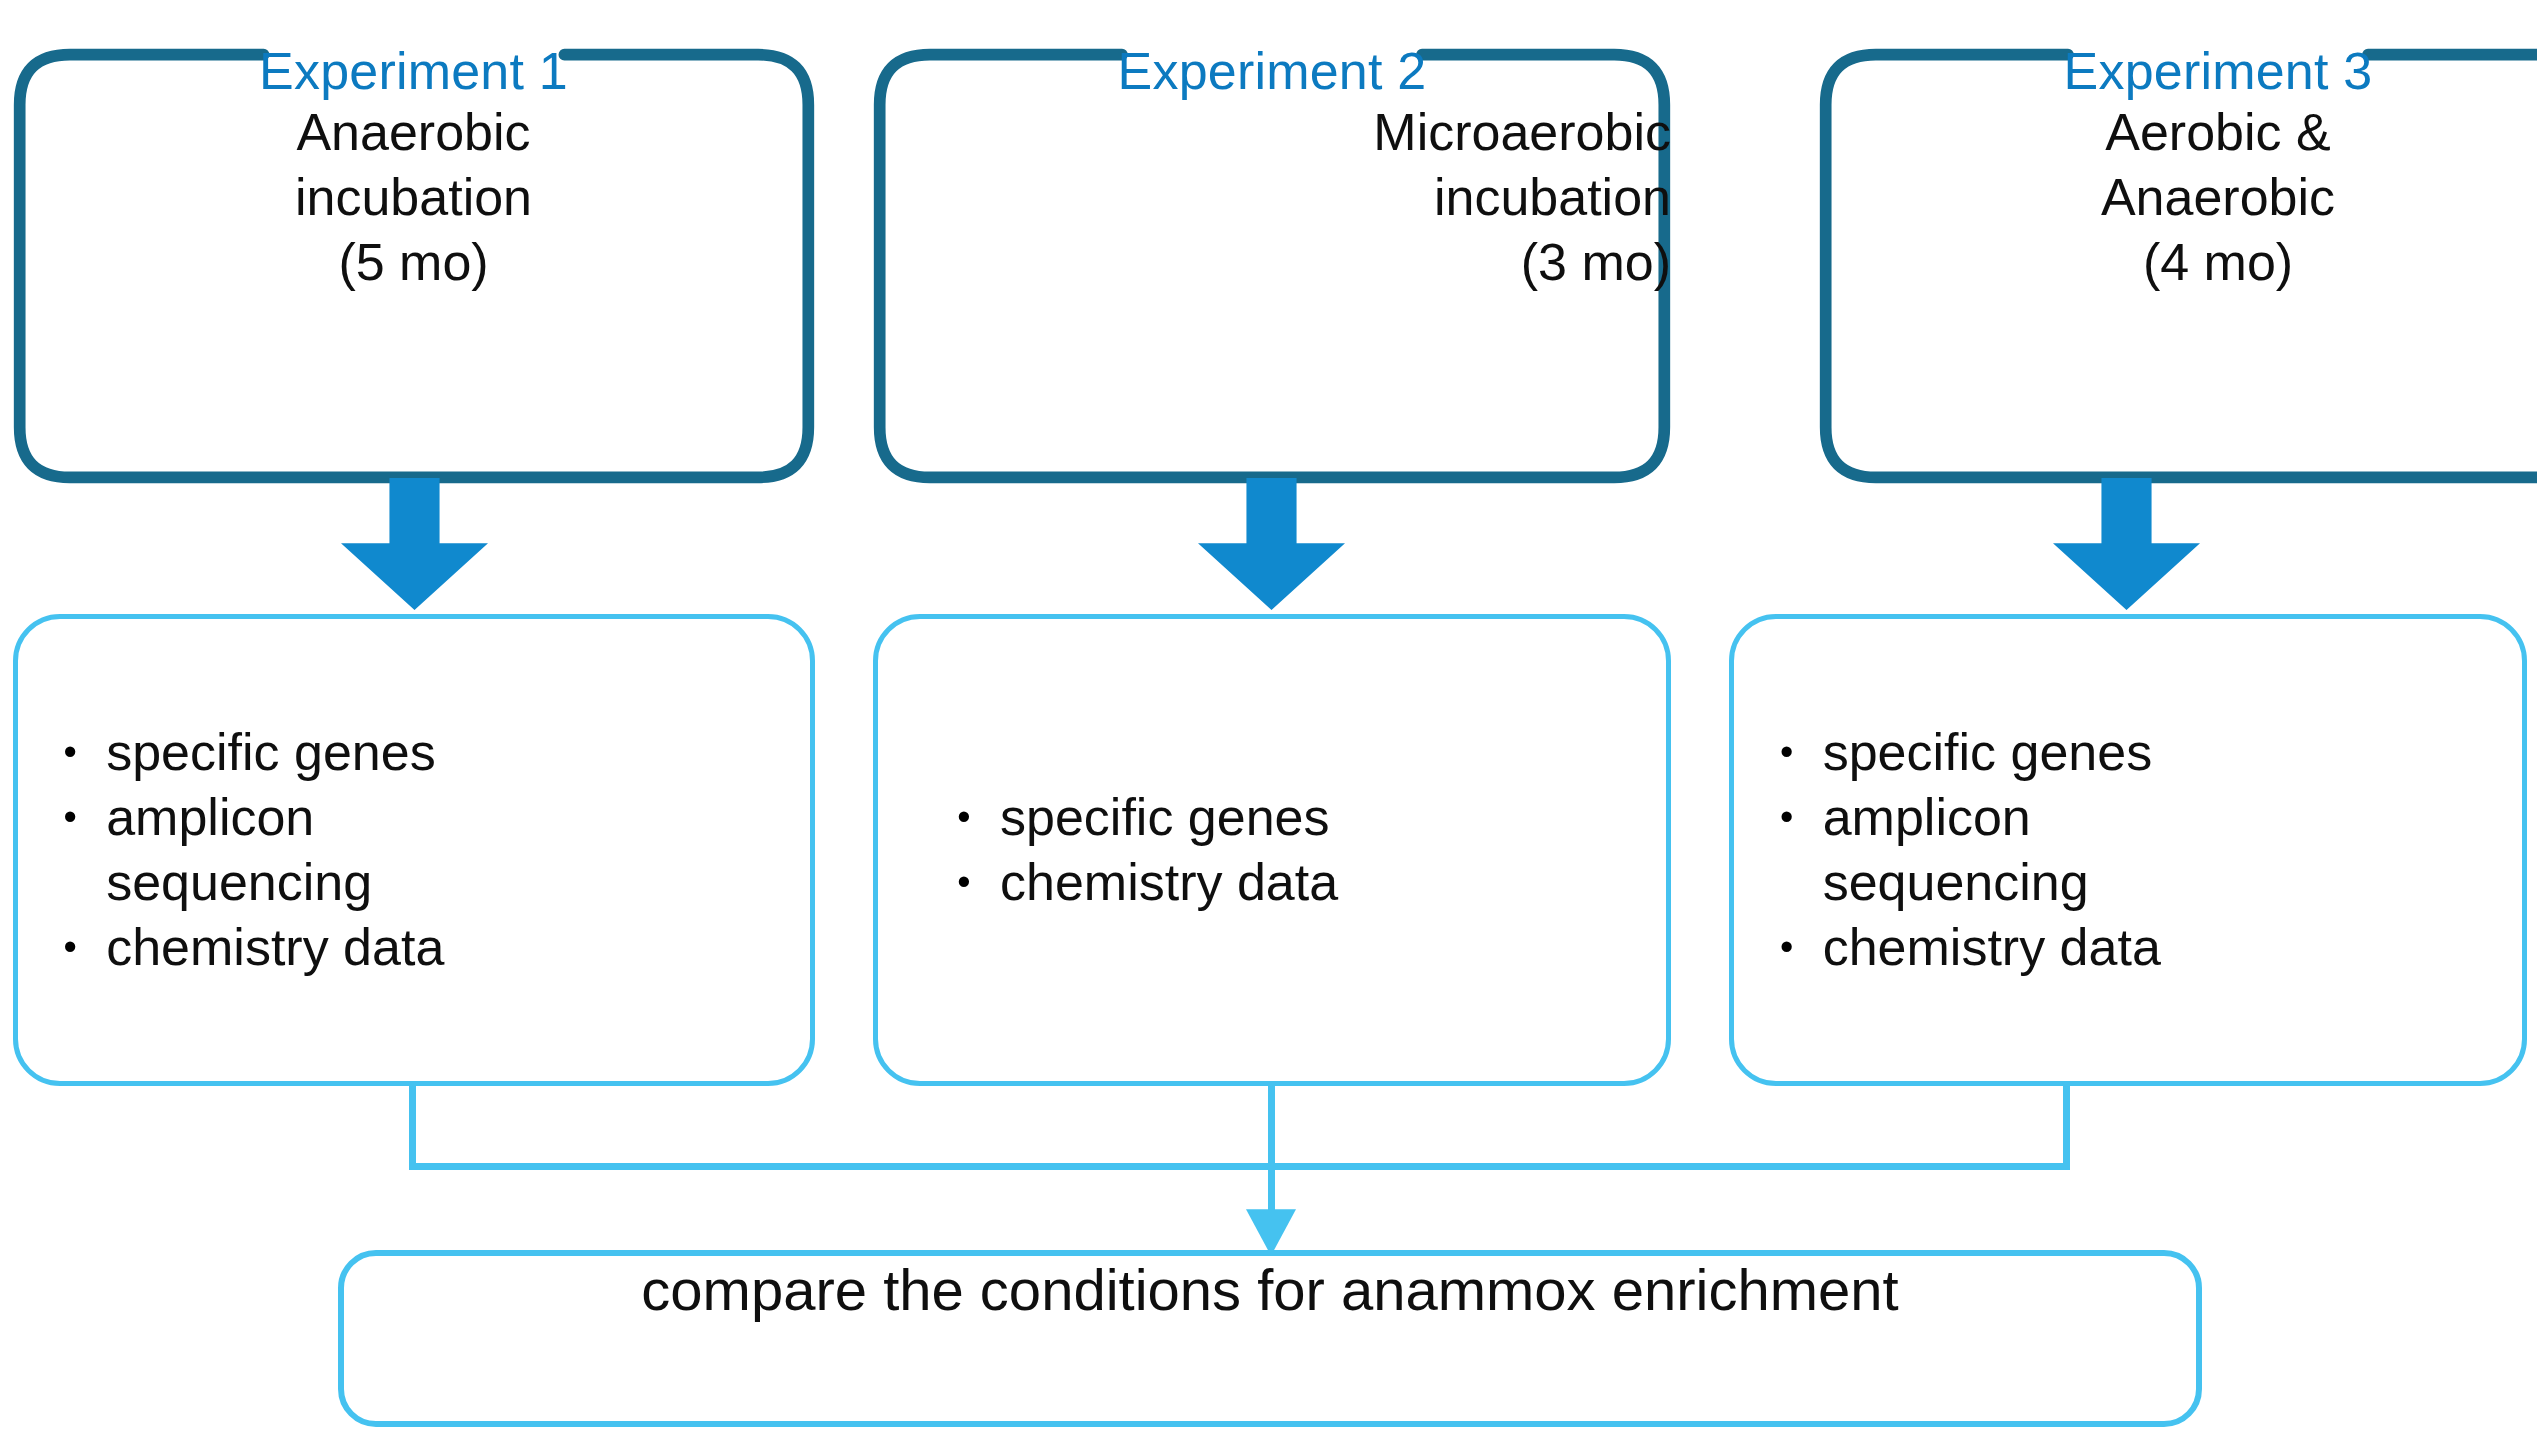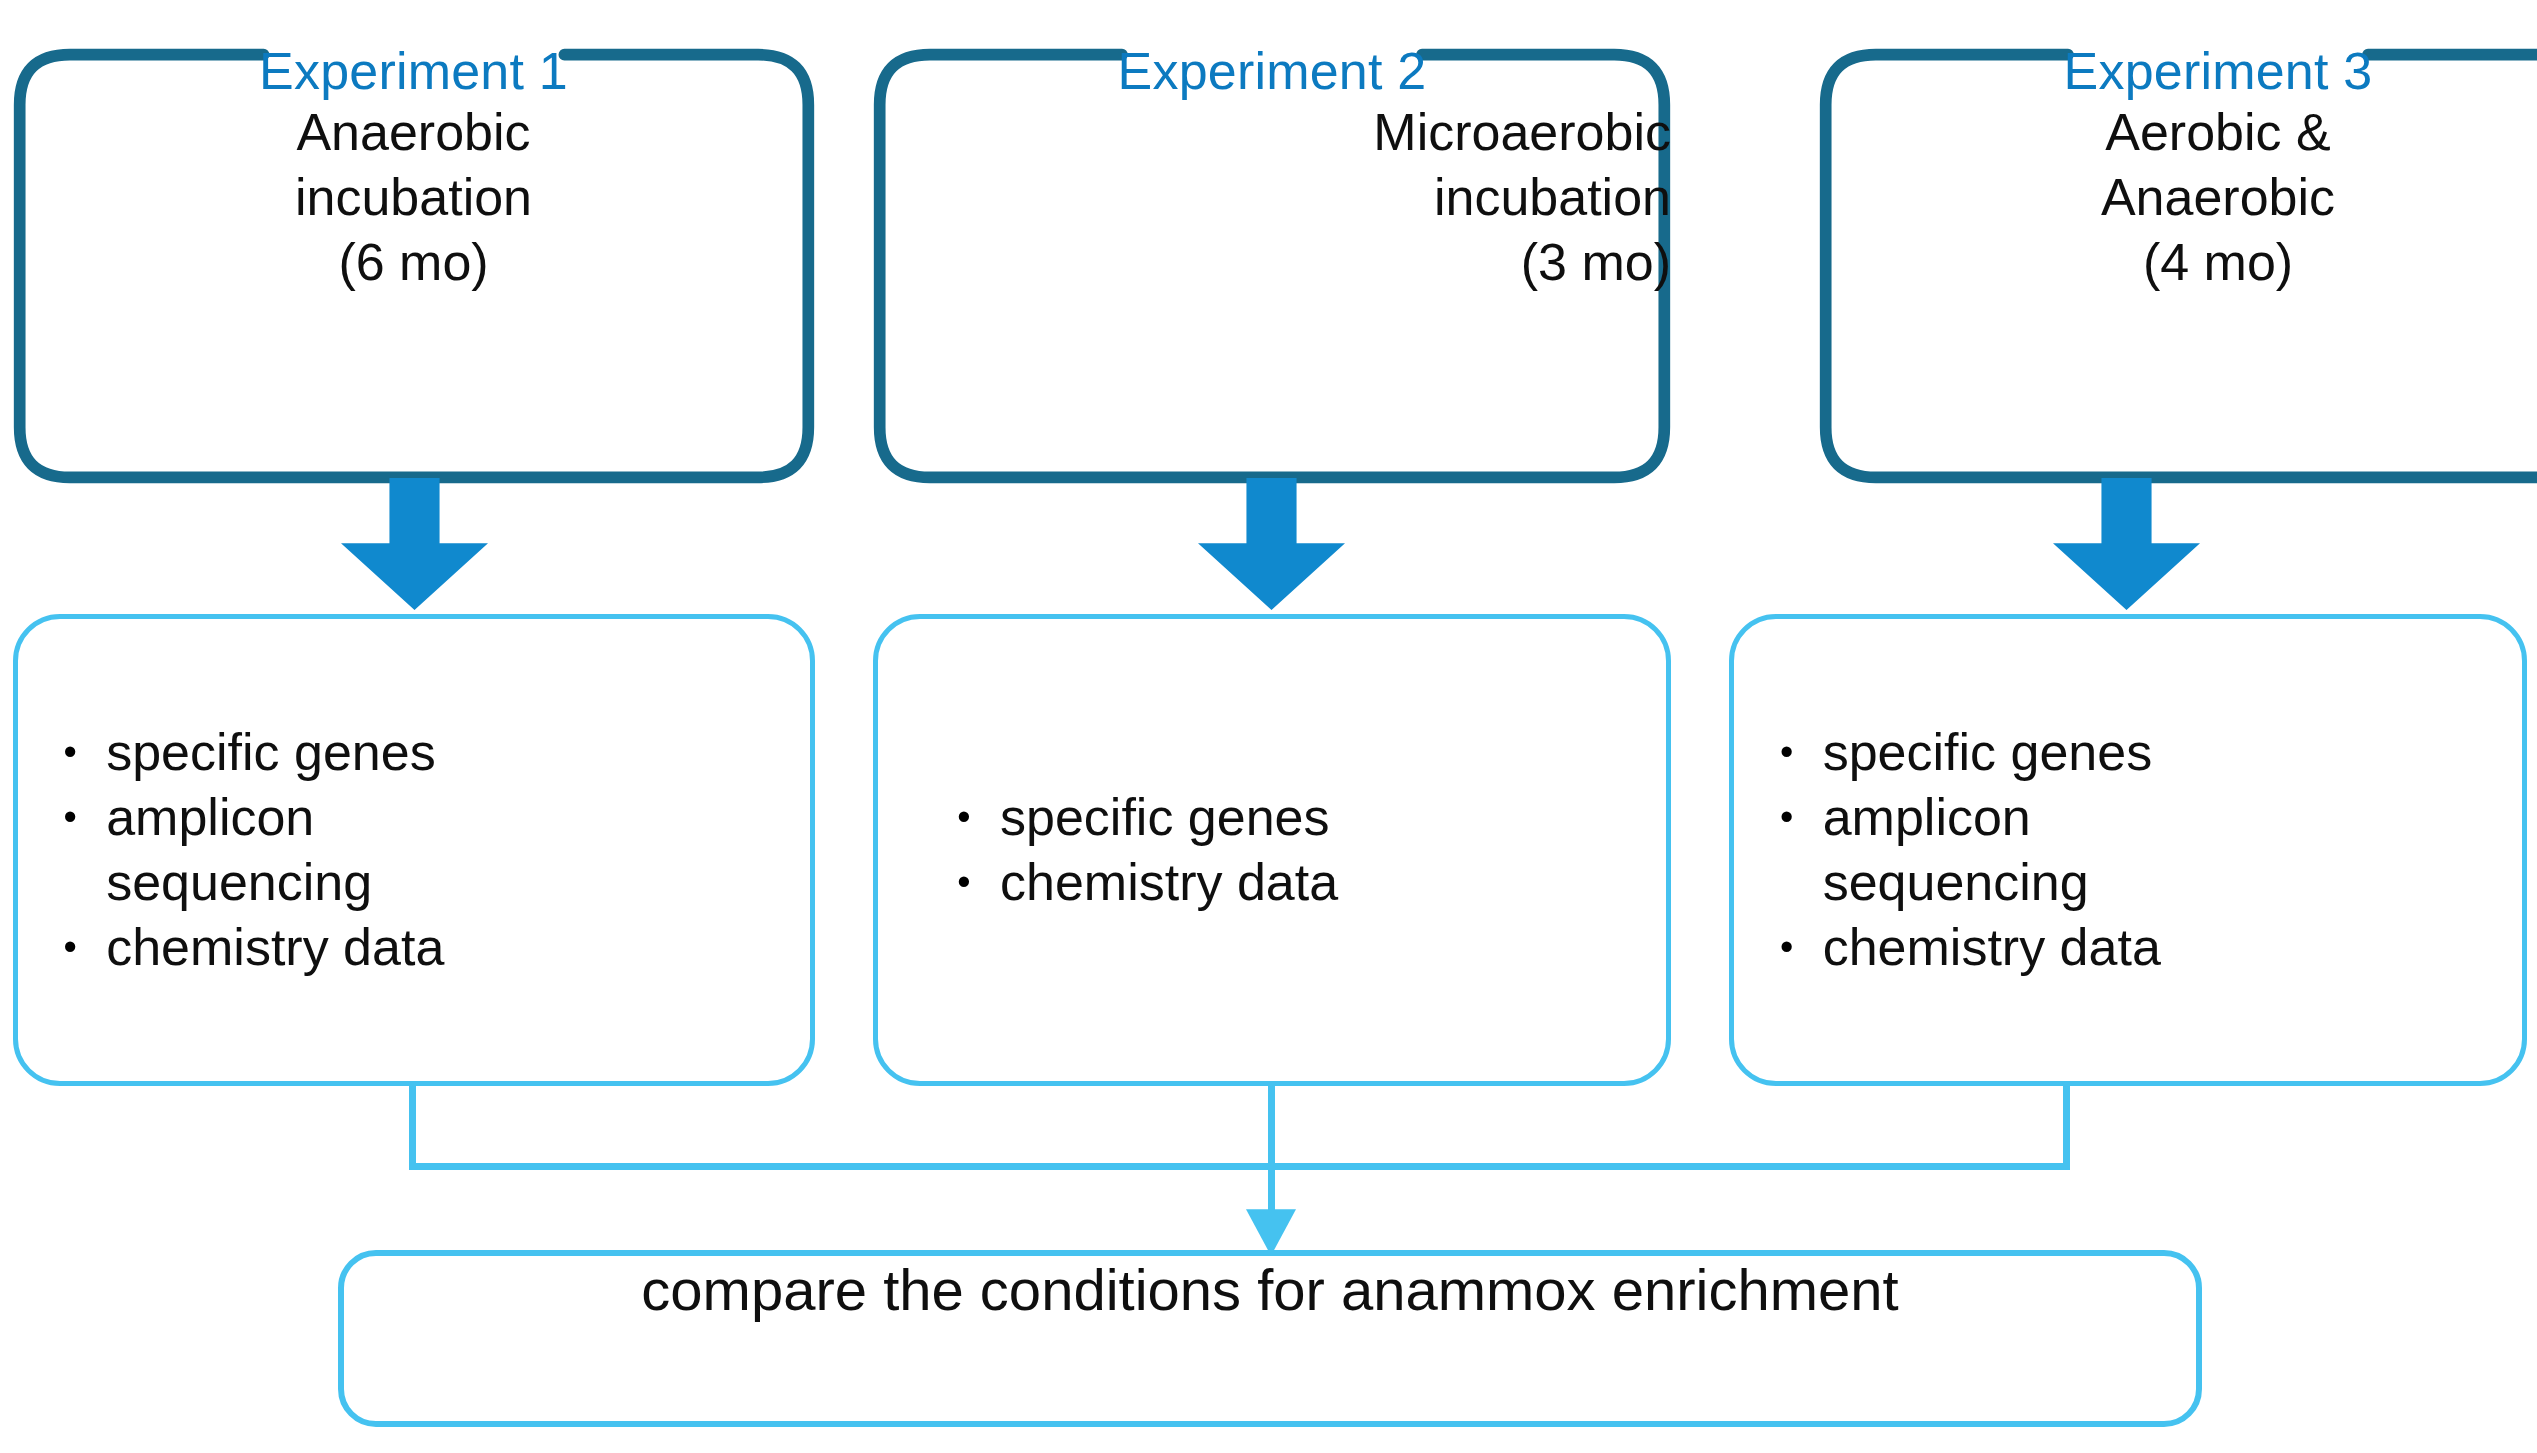--- a/index.html
+++ b/index.html
@@ -77,21 +77,21 @@
   <div class="exp-box" style="left:12.5px;top:48px;width:802px;height:436px;">
     <div class="exp-frame">
       <svg viewBox="0 0 960 522" preserveAspectRatio="none">
         <path d="M 300 8 L 68 8 Q 8 8 8 68 L 8 454 Q 8 514 68 514 L 892 514 Q 952 514 952 454 L 952 68 Q 952 8 892 8 L 660 8" fill="none" stroke="#176A8C" stroke-width="14" stroke-linecap="round"></path>
       </svg>
     </div>
     <div class="exp-title">Experiment 1</div>
     <div class="exp-body" style="top:52px;">
       <span class="ln">Anaerobic</span>
       <span class="ln">incubation</span>
-      <span class="ln">(6 mo)</span>
+      <span class="ln">(5 mo)</span>
     </div>
   </div>
 
   <div class="exp-box" style="left:873px;top:48px;width:798px;height:436px;">
     <div class="exp-frame">
       <svg viewBox="0 0 955 522" preserveAspectRatio="none">
         <path d="M 298 8 L 68 8 Q 8 8 8 68 L 8 454 Q 8 514 68 514 L 887 514 Q 947 514 947 454 L 947 68 Q 947 8 887 8 L 657 8" fill="none" stroke="#176A8C" stroke-width="14" stroke-linecap="round"></path>
       </svg>
     </div>
     <div class="exp-title">Experiment 2</div>

